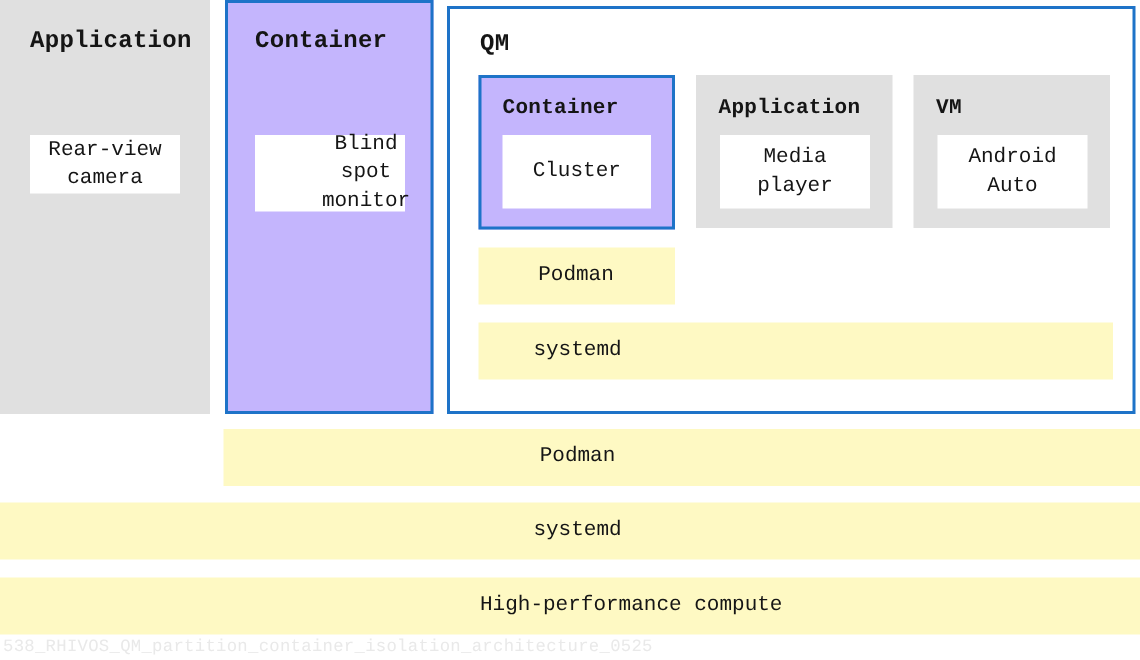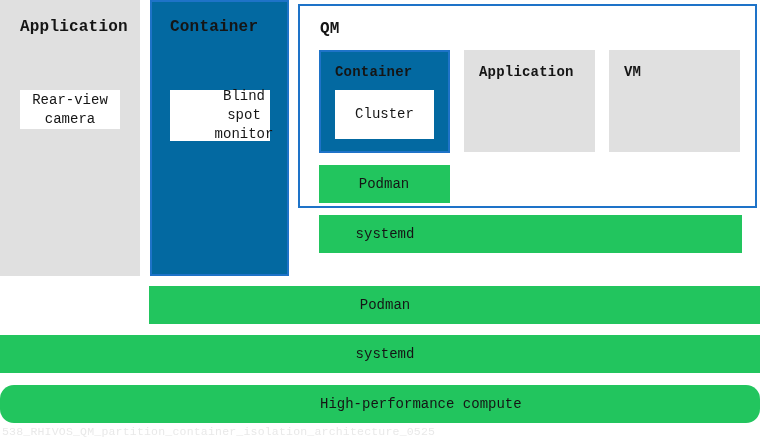--- a/index.html
+++ b/index.html
@@ -6,38 +6,38 @@
   #canvas{
     position:relative;
     width:760px;height:440px;
     background:#ffffff;
     overflow:hidden;
     font-family:Liberation Mono, monospace;
     color:#151515;
   }
   .abs{position:absolute;box-sizing:border-box;}
   .gray-box{background:#e0e0e0;}
-  .blue-box{background:#0369a1;border:2px solid #1e73c8;}
+  .blue-box{background:#c4b5fd;border:2px solid #1e73c8;}
   .qm-box{background:#ffffff;border:2px solid #1e73c8;}
   .white-box{
     background:#ffffff;
     display:flex;align-items:center;justify-content:center;
     text-align:center;
     font-size:14px;line-height:19px;
     white-space:pre-line;
   }
   .title-lg{
     position:absolute;
     font-size:16px;font-weight:700;letter-spacing:0.2px;
   }
   .title-sm{
     position:absolute;
     font-size:14px;font-weight:700;letter-spacing:0.2px;
   }
-  .bar{background:#22c55e;}
+  .bar{background:#fef9c3;}
   .bar-label{
     position:absolute;
     width:130px;
     top:50%;transform:translateY(-50%);
     text-align:center;
     font-size:14px;line-height:17px;
     white-space:nowrap;
   }
   .watermark{
     position:absolute;
@@ -58,52 +58,56 @@
     <div class="abs white-box" style="left:20px;top:90px;width:100px;height:39px;">Rear-view
 camera</div>
   </div>
 
   <div class="abs blue-box" style="left:150px;top:0;width:139px;height:276px;">
     <div class="title-lg" style="left:18px;top:16px;">Container</div>
     <div class="abs white-box" style="left:18px;top:88px;width:100px;height:51px;padding-left:48px;">Blind spot
 monitor</div>
   </div>
 
-  <div class="abs qm-box" style="left:298px;top:4px;width:459px;height:204px;">
+  <div class="abs qm-box" style="left:298px;top:4px;width:459px;height:272px;">
     <div class="title-lg" style="left:20px;top:14px;">QM</div>
 
     <div class="abs blue-box" style="left:19px;top:44px;width:131px;height:103px;">
       <div class="title-sm" style="left:14px;top:12px;">Container</div>
       <div class="abs white-box" style="left:14px;top:38px;width:99px;height:49px;">Cluster</div>
     </div>
 
     <div class="abs gray-box" style="left:164px;top:44px;width:131px;height:102px;">
       <div class="title-sm" style="left:15px;top:14px;">Application</div>
+      <div class="abs white-box" style="left:16px;top:40px;width:100px;height:49px;">Media
+player</div>
     </div>
 
     <div class="abs gray-box" style="left:309px;top:44px;width:131px;height:102px;padding-left:32px;">
       <div class="title-sm" style="left:15px;top:14px;">VM</div>
+      <div class="abs white-box" style="left:16px;top:40px;width:100px;height:49px;">Android
+Auto</div>
     </div>
 
     <div class="abs bar" style="left:19px;top:159px;width:131px;height:38px;">
       <div class="bar-label" style="left:0;">Podman</div>
     </div>
 
     <div class="abs bar" style="left:19px;top:209px;width:423px;height:38px;">
       <div class="bar-label" style="left:1px;">systemd</div>
     </div>
   </div>
 
   <div class="abs bar" style="left:149px;top:286px;width:611px;height:38px;">
     <div class="bar-label" style="left:171px;">Podman</div>
   </div>
 
   <div class="abs bar" style="left:0;top:335px;width:760px;height:38px;">
     <div class="bar-label" style="left:320px;">systemd</div>
   </div>
 
-  <div class="abs bar" style="left:0;top:385px;width:760px;height:38px;border-radius:14px;">
+  <div class="abs bar" style="left:0;top:385px;width:760px;height:38px;">
     <div class="bar-label" style="left:320px;">High-performance compute</div>
   </div>
 
   <div class="watermark">538_RHIVOS_QM_partition_container_isolation_architecture_0525</div>
 
 </div>
 
 </body></html>

